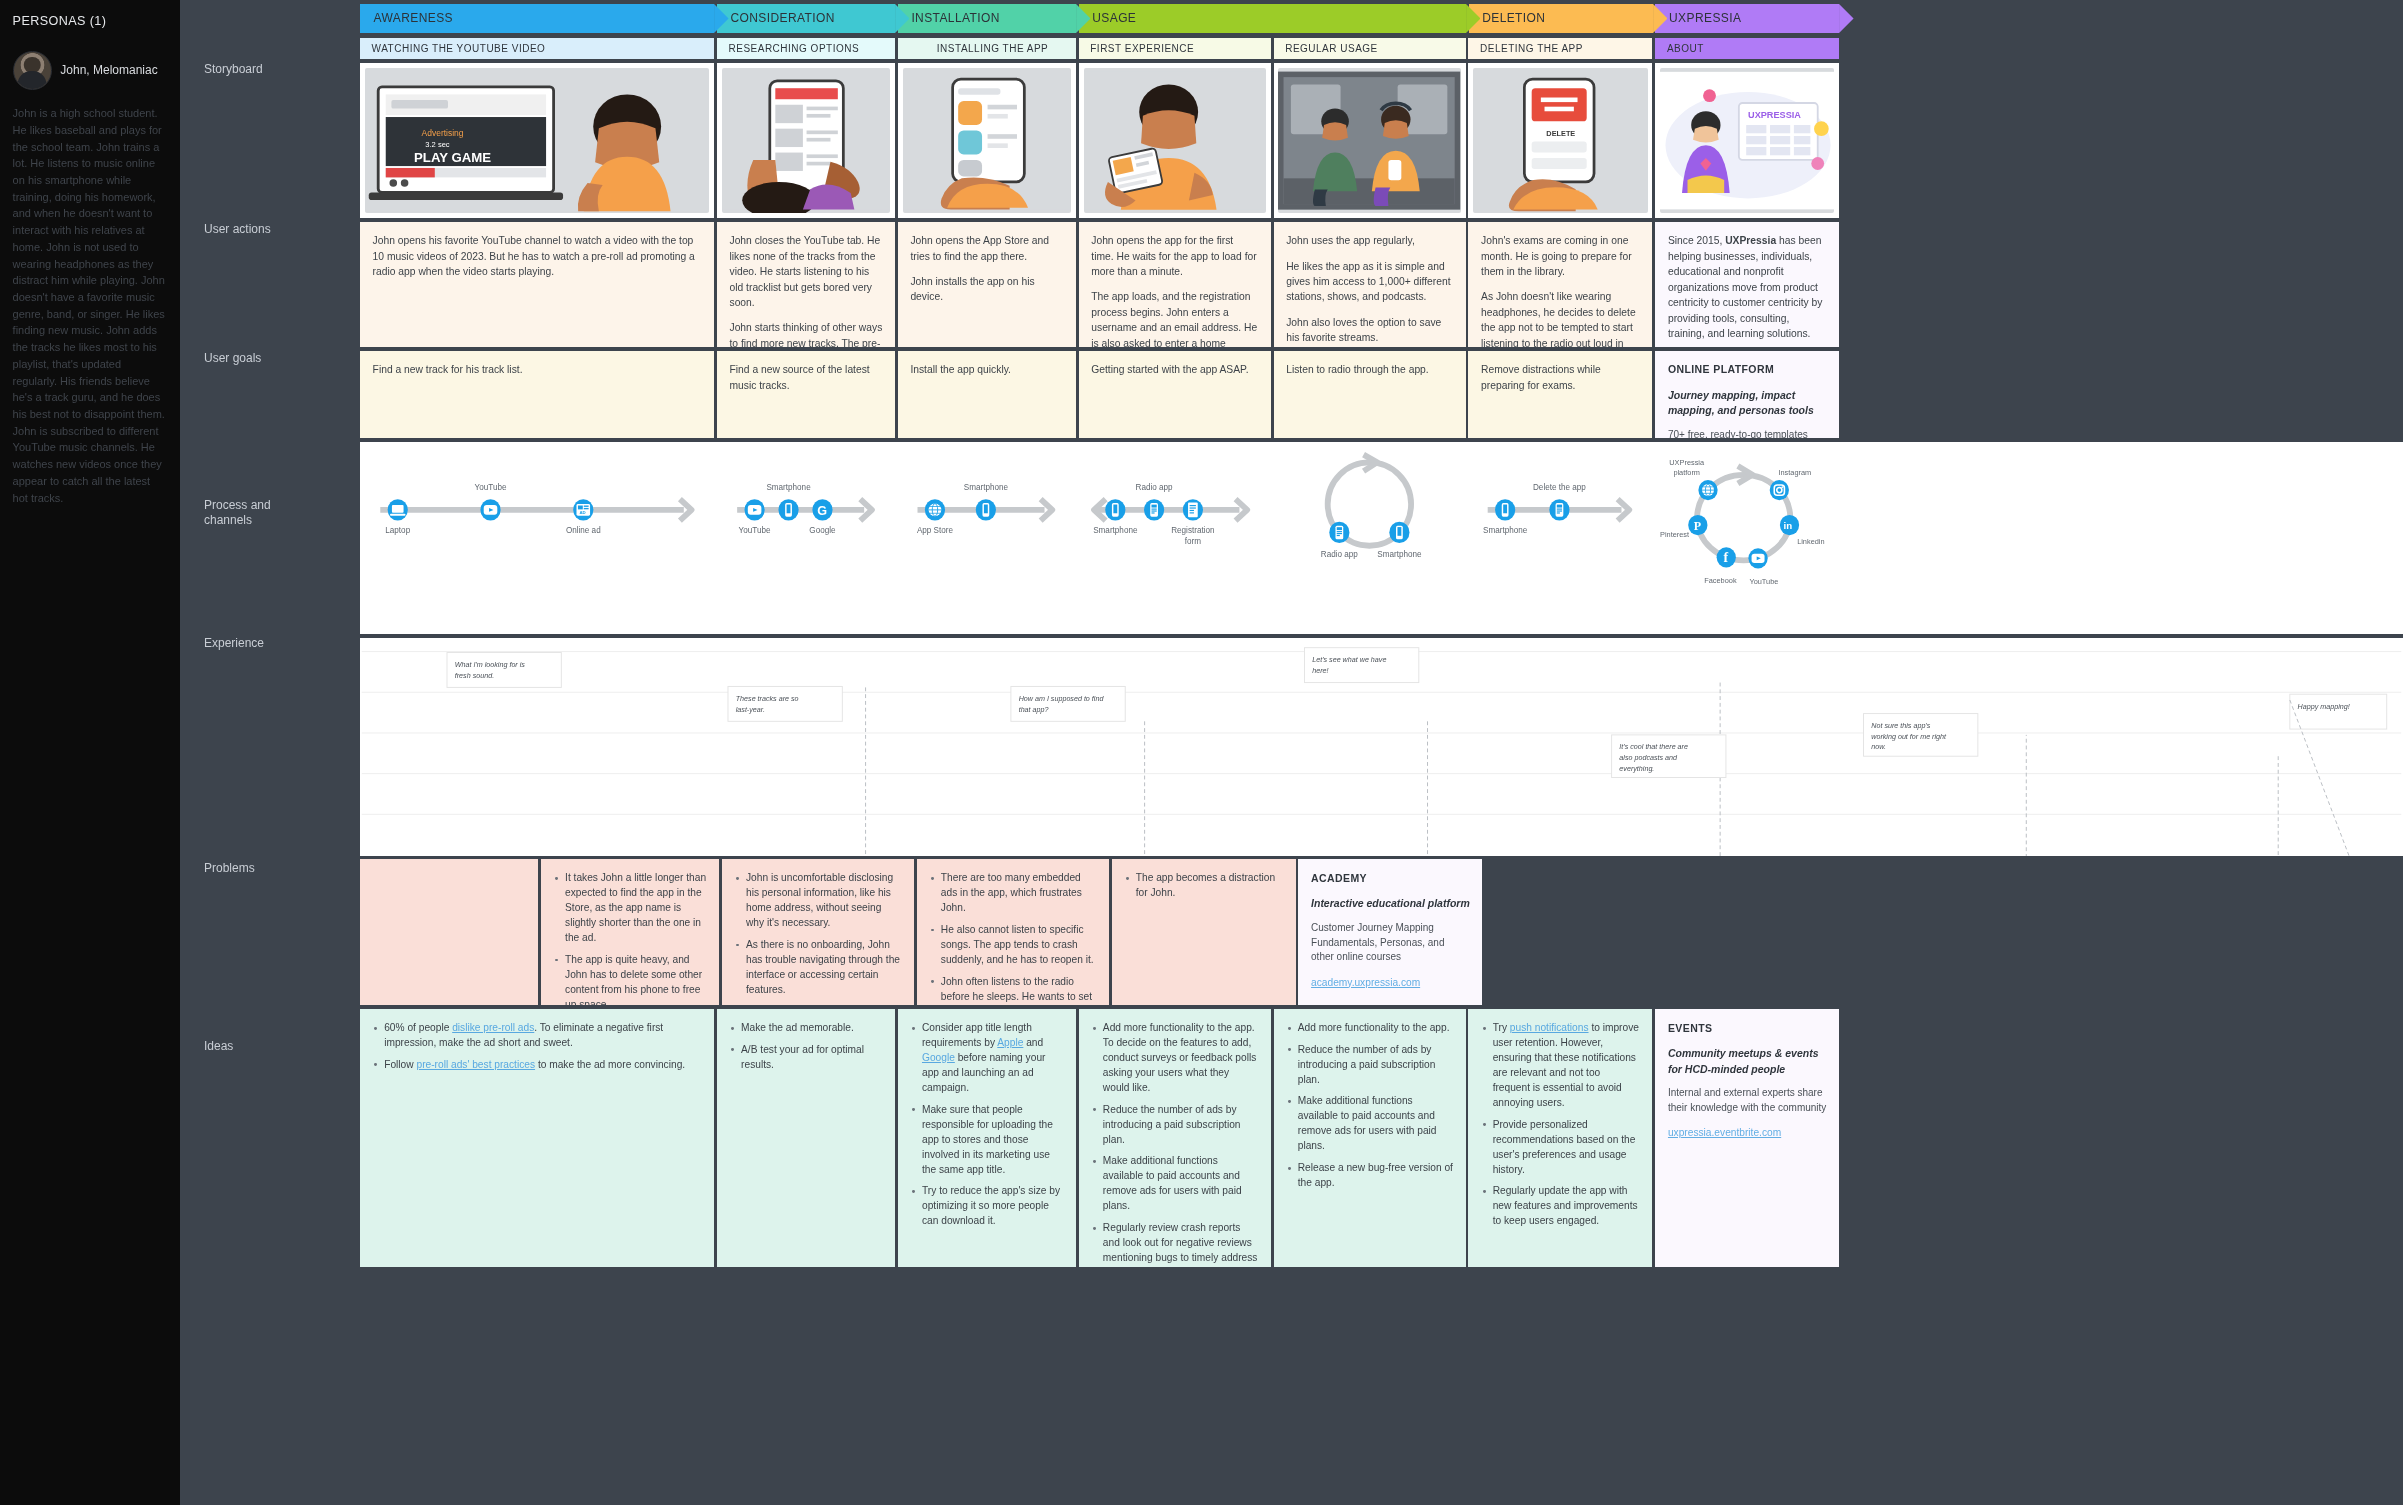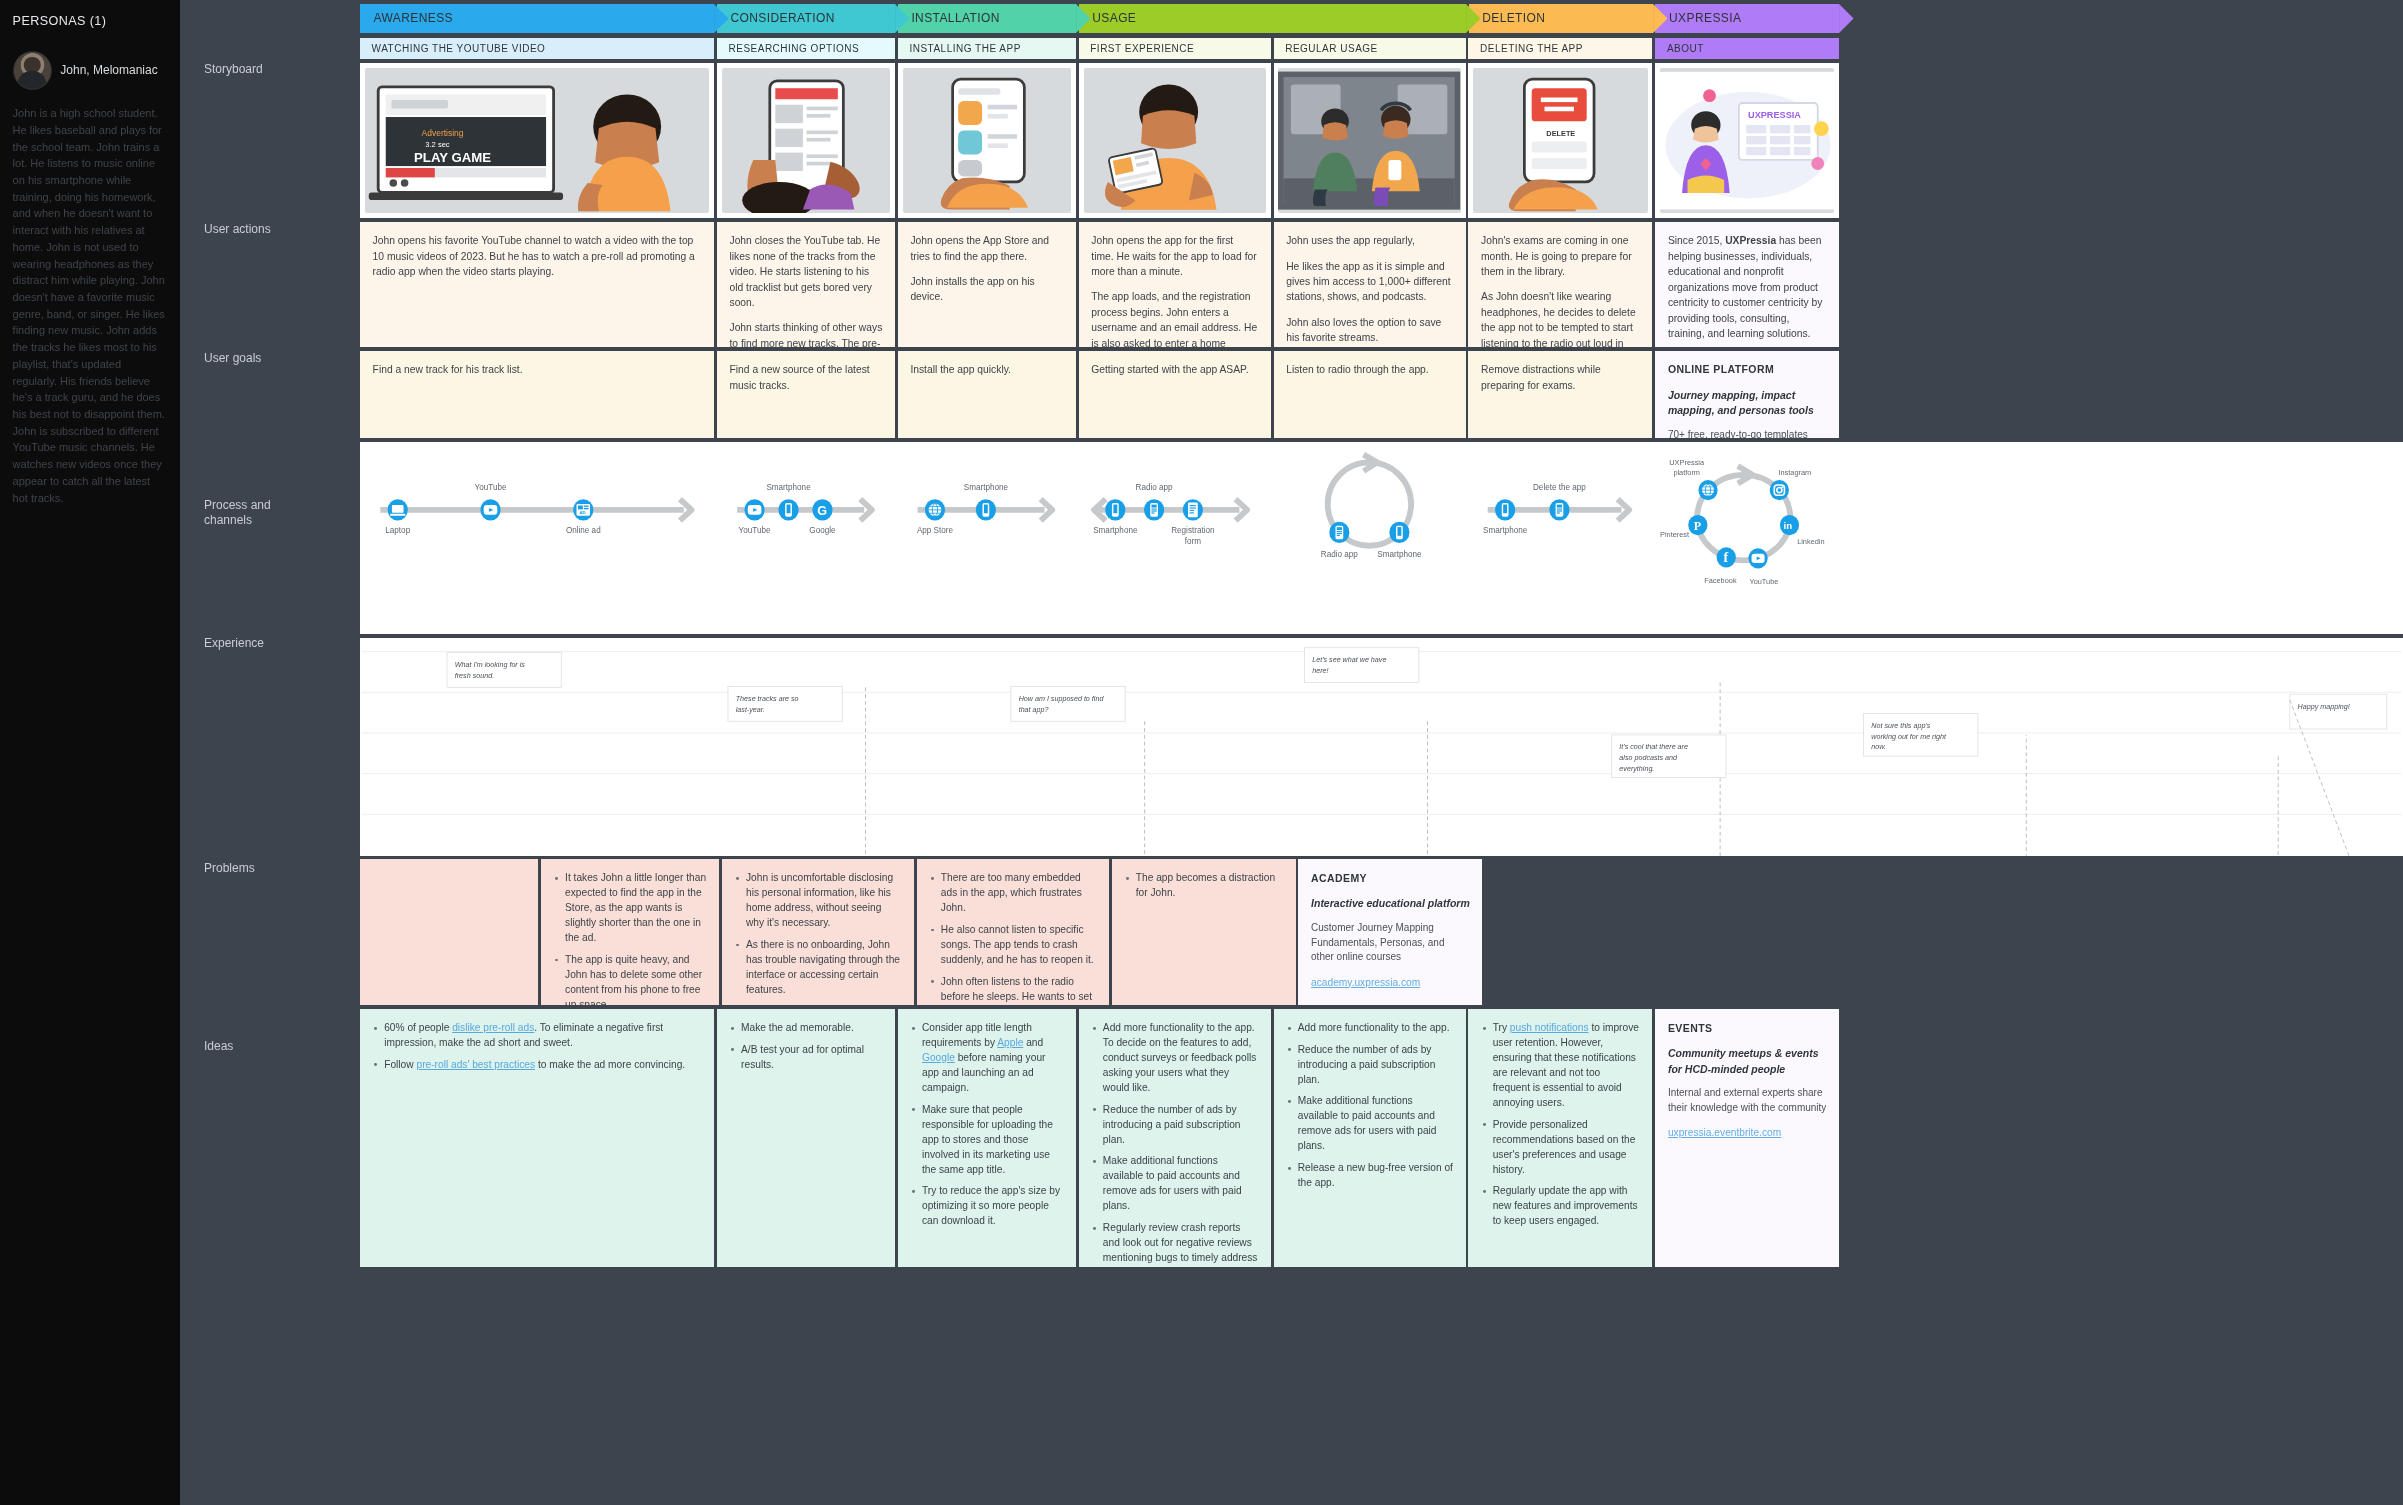--- a/index.html
+++ b/index.html
@@ -209,21 +209,21 @@
         </div>
       </div>
 
     <div class="substeps" id="substeps">
         <div class="substep" style="width: 354px; flex: 0 0 354px; background: rgb(217, 238, 251);">
           <span>WATCHING THE YOUTUBE VIDEO</span>
         </div>
         <div class="substep" style="width: 178px; flex: 0 0 178px; background: rgb(228, 250, 251);">
           <span>RESEARCHING OPTIONS</span>
         </div>
-        <div class="substep" style="width: 178px; flex: 0 0 178px; background: rgb(229, 248, 241);">
+        <div class="substep" style="width: 178px; flex: 0 0 178px; background: rgb(229, 248, 241); justify-content: center;">
           <span>INSTALLING THE APP</span>
         </div>
         <div class="substep" style="width: 192px; flex: 0 0 192px; background: rgb(247, 250, 230);">
           <span>FIRST EXPERIENCE</span>
         </div>
         <div class="substep" style="width: 192px; flex: 0 0 192px; background: rgb(248, 250, 232);">
           <span>REGULAR USAGE</span>
         </div>
         <div class="substep" style="width: 184px; flex: 0 0 184px; background: rgb(254, 246, 231);">
           <span>DELETING THE APP</span>
@@ -721,21 +721,21 @@
             <circle cx="3" cy="-0.8" r="1.2" fill="#3b1270"></circle>
             <path d="M-3 4 q3 2.5 6 0" stroke="#3b1270" stroke-width="1.5" fill="none"></path>
           </g>
           <text x="2318" y="968" text-anchor="middle" font-size="8" font-family="Liberation Sans" fill="#5b6168">trust</text>
         </svg></div>
 
     <div class="row" id="problems-row" style="height:146px">
         <div class="cell txt-cell bg-problems" style="width: 178px; flex: 0 0 178px;"></div>
         <div class="cell txt-cell bg-problems" style="width: 178px; flex: 0 0 178px;">
           <ul class="bullets">
-            <li>It takes John a little longer than expected to find the app in the Store, as the app wants is slightly shorter than the one in the ad.</li>
+            <li>It takes John a little longer than expected to find the app in the Store, as the app name is slightly shorter than the one in the ad.</li>
             <li>The app is quite heavy, and John has to delete some other content from his phone to free up space.</li>
           </ul>
         </div>
         <div class="cell txt-cell bg-problems" style="width: 192px; flex: 0 0 192px;">
           <ul class="bullets">
             <li>John is uncomfortable disclosing his personal information, like his home address, without seeing why it's necessary.</li>
             <li>As there is no onboarding, John has trouble navigating through the interface or accessing certain features.</li>
           </ul>
         </div>
         <div class="cell txt-cell bg-problems" style="width: 192px; flex: 0 0 192px;">

